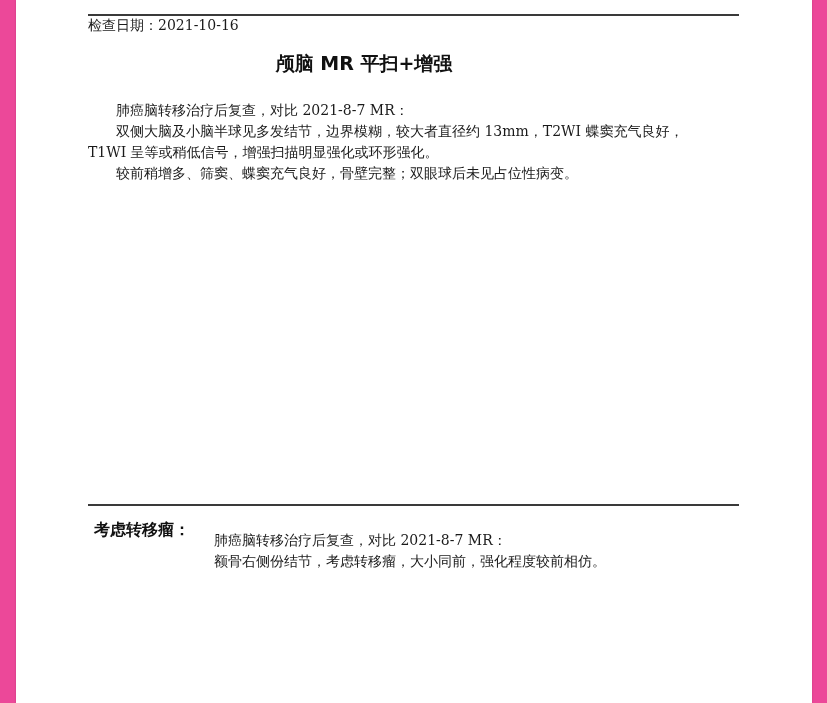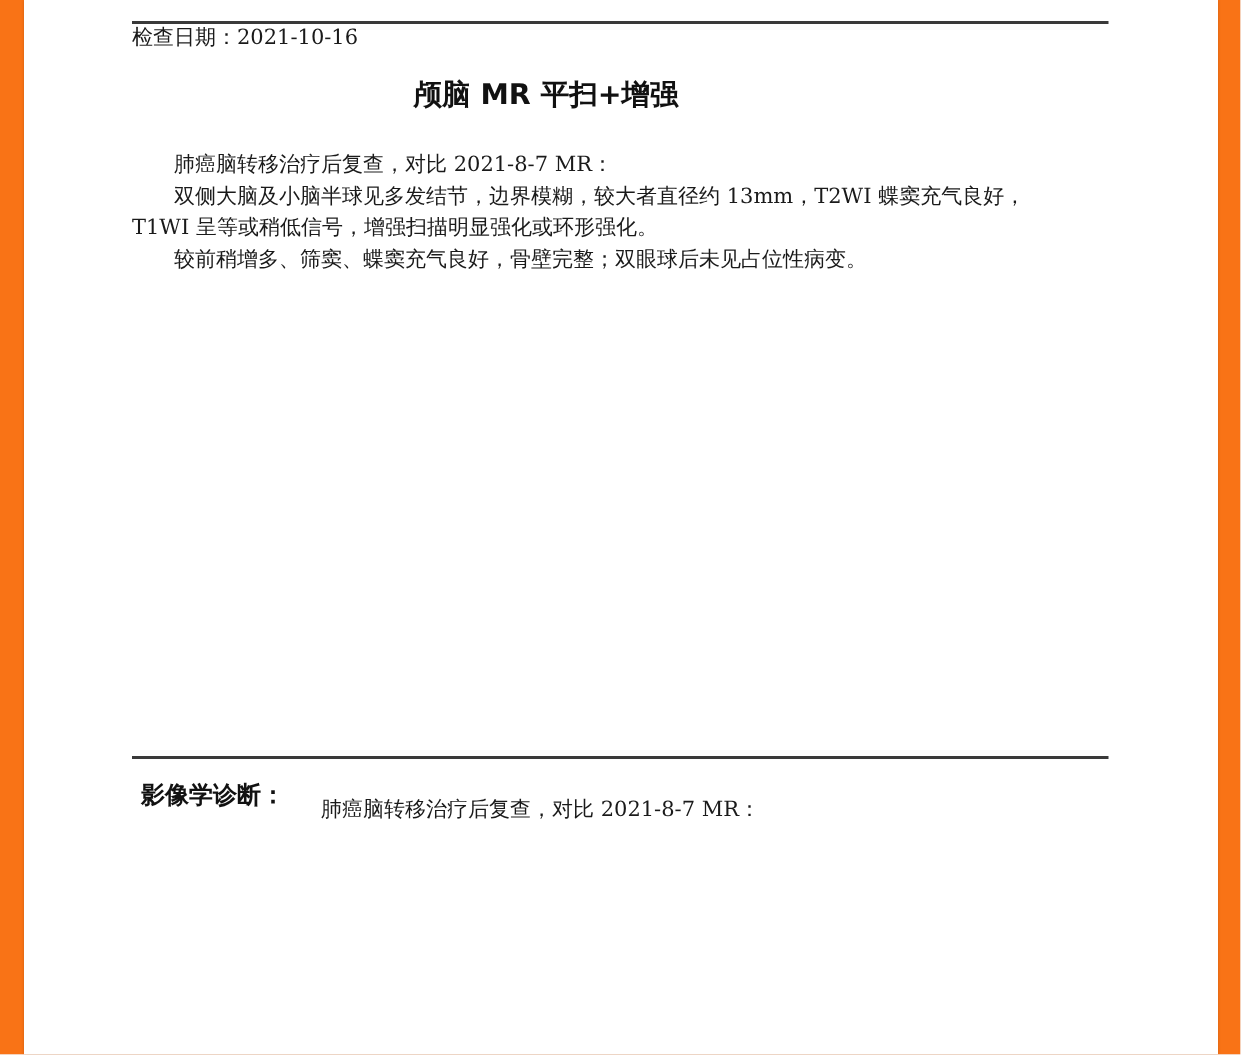--- a/index.html
+++ b/index.html
@@ -7,21 +7,21 @@
       padding: 0;
       width: 827px;
       height: 703px;
       background: #efeff4;
       overflow: hidden;
     }
     .viewer {
       position: relative;
       width: 827px;
       height: 703px;
-      background: #f97316;
+      background: #ec4899;
     }
     .page {
       position: absolute;
       left: 16px;
       top: 0;
       width: 796px;
       height: 703px;
       background: #ffffff;
       box-shadow: 0 0 2px rgba(0,0,0,0.18);
     }
@@ -103,20 +103,21 @@
     <div class="title">颅脑 MR 平扫+增强</div>
 
     <div class="findings">
       <p>肺癌脑转移治疗后复查，对比 2021-8-7 MR：</p>
       <p>双侧大脑及小脑半球见多发结节，边界模糊，较大者直径约 13mm，T2WI 蝶窦充气良好，T1WI 呈等或稍低信号，增强扫描明显强化或环形强化。</p>
       <p>较前稍增多、筛窦、蝶窦充气良好，骨壁完整；双眼球后未见占位性病变。</p>
     </div>
 
     <div class="rule rule-mid"></div>
 
-    <div class="diag-label">影像学诊断：</div>
+    <div class="diag-label">考虑转移瘤：</div>
 
     <div class="diag-body">
       <p>肺癌脑转移治疗后复查，对比 2021-8-7 MR：</p>
+      <p>额骨右侧份结节，考虑转移瘤，大小同前，强化程度较前相仿。</p>
     </div>
 
   </div>
 </div>
 
 </body></html>

